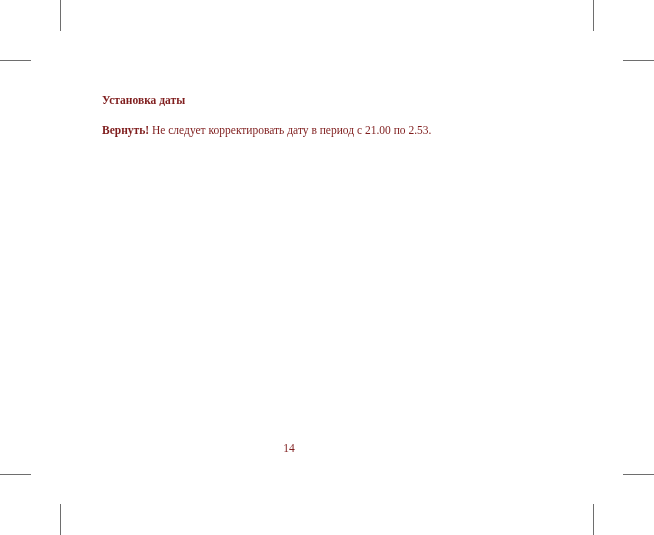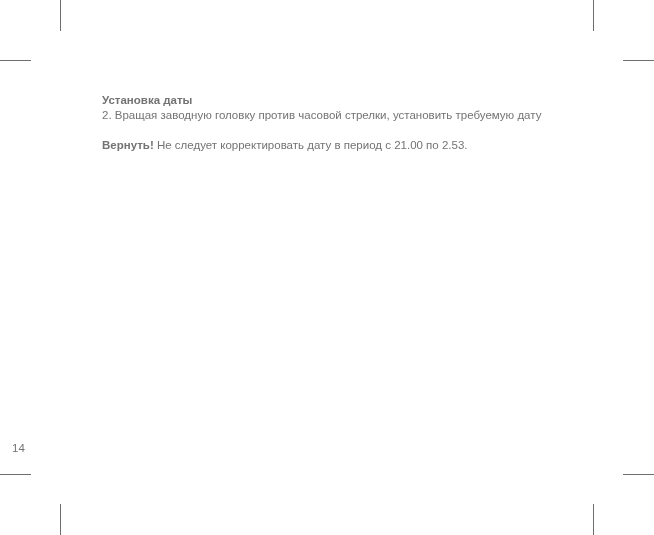--- a/index.html
+++ b/index.html
@@ -5,22 +5,22 @@
   html, body {
     margin: 0;
     padding: 0;
     background: #ffffff;
   }
   .sheet {
     position: relative;
     width: 654px;
     height: 535px;
     background: #ffffff;
-    font-family: Liberation Sans, sans-serif;
-    color: #737373;
+    font-family: Liberation Serif, serif;
+    color: #7f1d1d;
     overflow: hidden;
   }
   .crop {
     position: absolute;
     background: #6e6e6e;
   }
   .crop.v { width: 1px; height: 31px; }
   .crop.h { width: 31px; height: 1px; }
   .crop.tl-v { left: 60px; top: 0; }
   .crop.tl-h { left: 0; top: 60px; }
@@ -46,42 +46,42 @@
     font-weight: bold;
   }
   .note {
     margin-top: 15px !important;
   }
   .note .label {
     font-weight: bold;
   }
   .pagenum {
     position: absolute;
-    left: 12px;
+    left: 4px;
     top: 441px;
     width: 570px;
+    text-align: center;
     font-size: 11.5px;
     line-height: 15px;
   }
 </style>
 </head>
 <body>
 
 <div class="sheet">
 
   <div class="crop v tl-v"></div>
   <div class="crop h tl-h"></div>
   <div class="crop v tr-v"></div>
   <div class="crop h tr-h"></div>
   <div class="crop h bl-h"></div>
   <div class="crop v bl-v"></div>
   <div class="crop h br-h"></div>
   <div class="crop v br-v"></div>
 
   <div class="content">
     <p class="heading">Установка даты</p>
-    <p class="step">2. Вращая заводную головку против часовой стрелки, установить требуемую дату</p>
     <p class="note"><span class="label">Вернуть!</span><span> Не следует корректировать дату в период с 21.00 по 2.53.</span></p>
   </div>
 
   <div class="pagenum">14</div>
 
 </div>
 
 </body></html>

